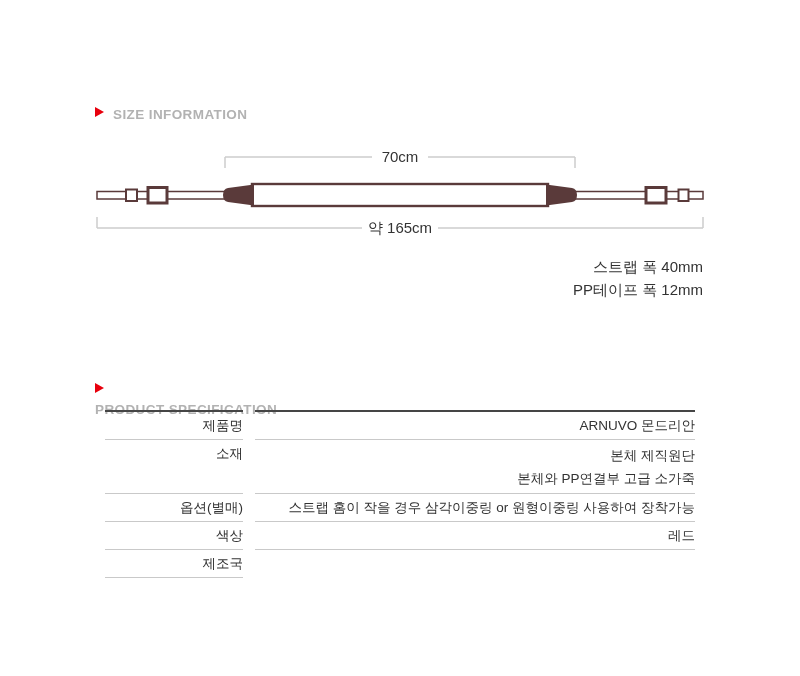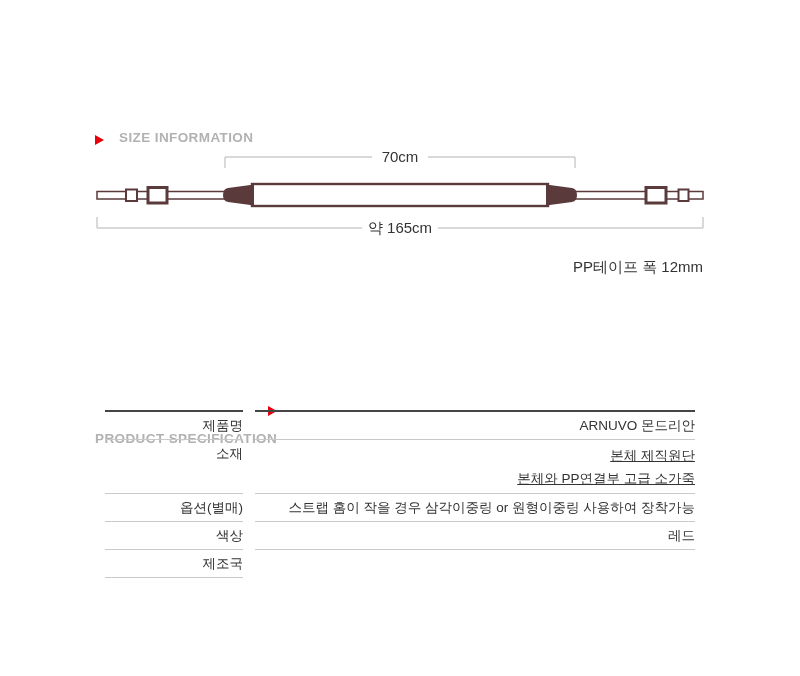--- a/index.html
+++ b/index.html
@@ -15,21 +15,21 @@
   body{background:#f4f4f4;font-family:"Liberation Sans","DejaVu Sans",sans-serif;}
   .page{
     position:relative;
     width:800px;height:676px;
     background:#ffffff;
     margin:0 auto;
     overflow:hidden;
   }
   .section-header{
     position:absolute;
-    display:flex;align-items:flex-end;gap:15px;margin-top:23px;
+    display:flex;align-items:flex-start;gap:9px;
   }
   .tri{
     width:0;height:0;
     border-top:5.5px solid transparent;
     border-bottom:5.5px solid transparent;
     border-left:9px solid var(--accent);
   }
   .section-title{
     font-size:13.5px;
     font-weight:600;
@@ -71,21 +71,21 @@
   .spec-value{
     flex:1;
     padding:4px 0 3px 2px;
     line-height:20px;
     border-bottom:1px solid var(--border-light);
   }
   .spec-row:first-child .spec-label,
   .spec-row:first-child .spec-value{
     border-top:2px solid var(--border-dark);
   }
-  .spec-value .line{line-height:23px;text-decoration:underline;}
+  .spec-value .line{line-height:23px;}
 </style>
 </head>
 <body>
 
 <div class="page">
 
   <div class="section-header header-size">
     <span class="tri"></span>
     <span class="section-title">SIZE INFORMATION</span>
   </div>
@@ -115,20 +115,21 @@
     <g stroke="var(--bracket)" stroke-width="1.5" fill="none">
       <line x1="7" y1="86" x2="272" y2="86"></line>
       <line x1="348" y1="86" x2="613" y2="86"></line>
       <line x1="7" y1="75" x2="7" y2="86"></line>
       <line x1="613" y1="75" x2="613" y2="86"></line>
     </g>
     <text class="dim-label" x="310" y="91" text-anchor="middle">약 165cm</text>
   </svg>
 
   <div class="notes">
+    <div>스트랩 폭 40mm</div>
     <div>PP테이프 폭 12mm</div>
   </div>
 
   <div class="section-header header-spec">
     <span class="tri"></span>
     <span class="section-title">PRODUCT SPECIFICATION</span>
   </div>
 
   <div class="spec-table">
 

